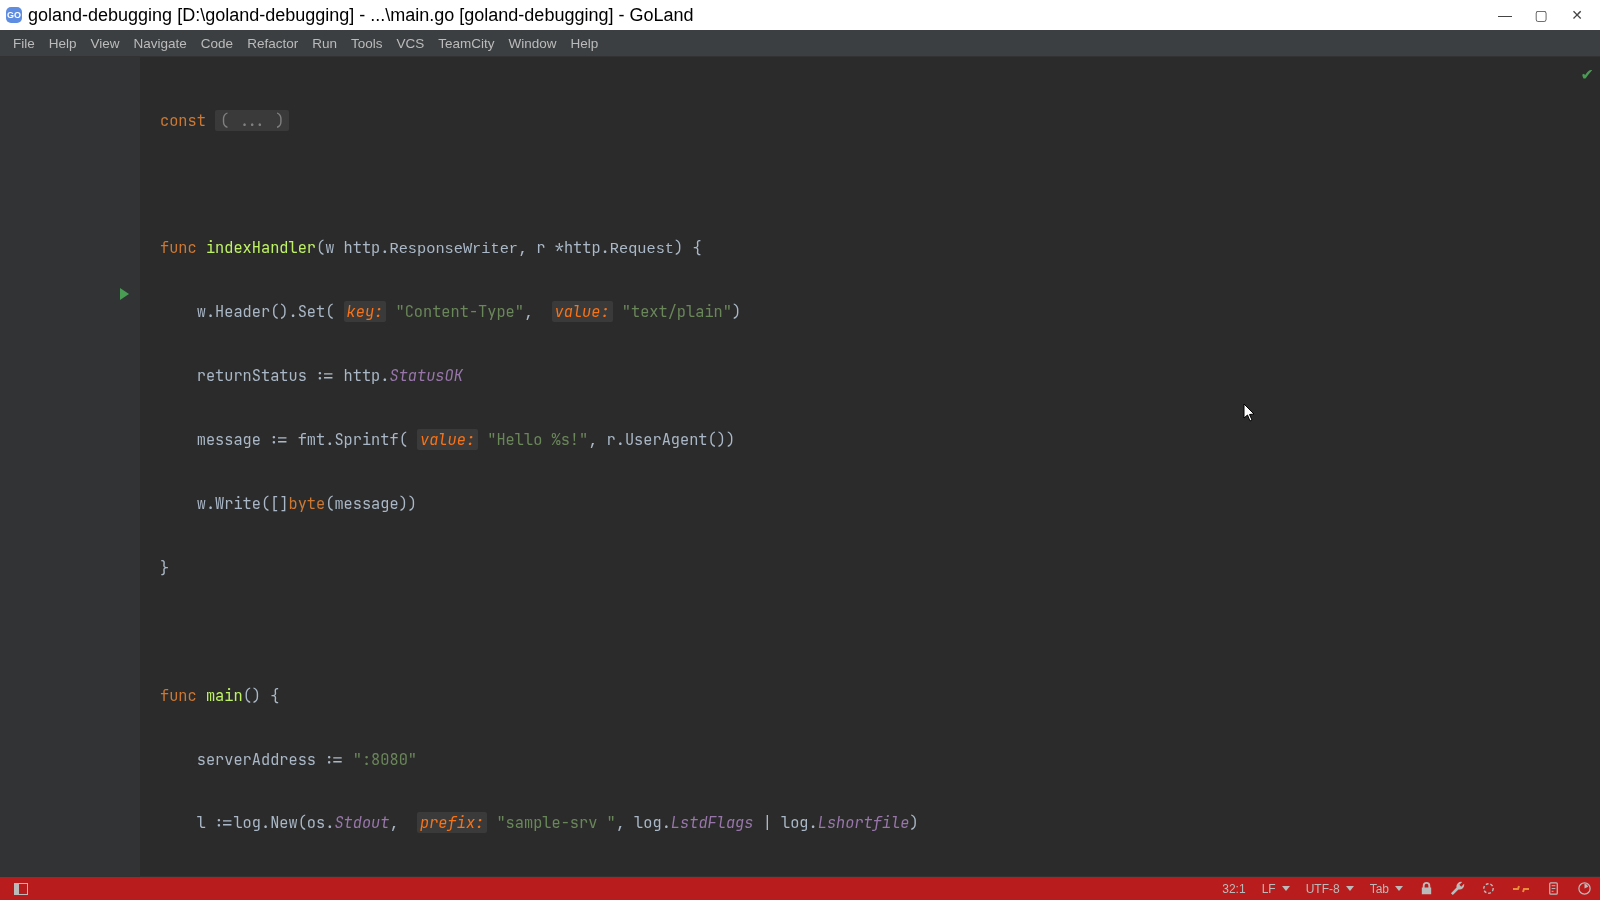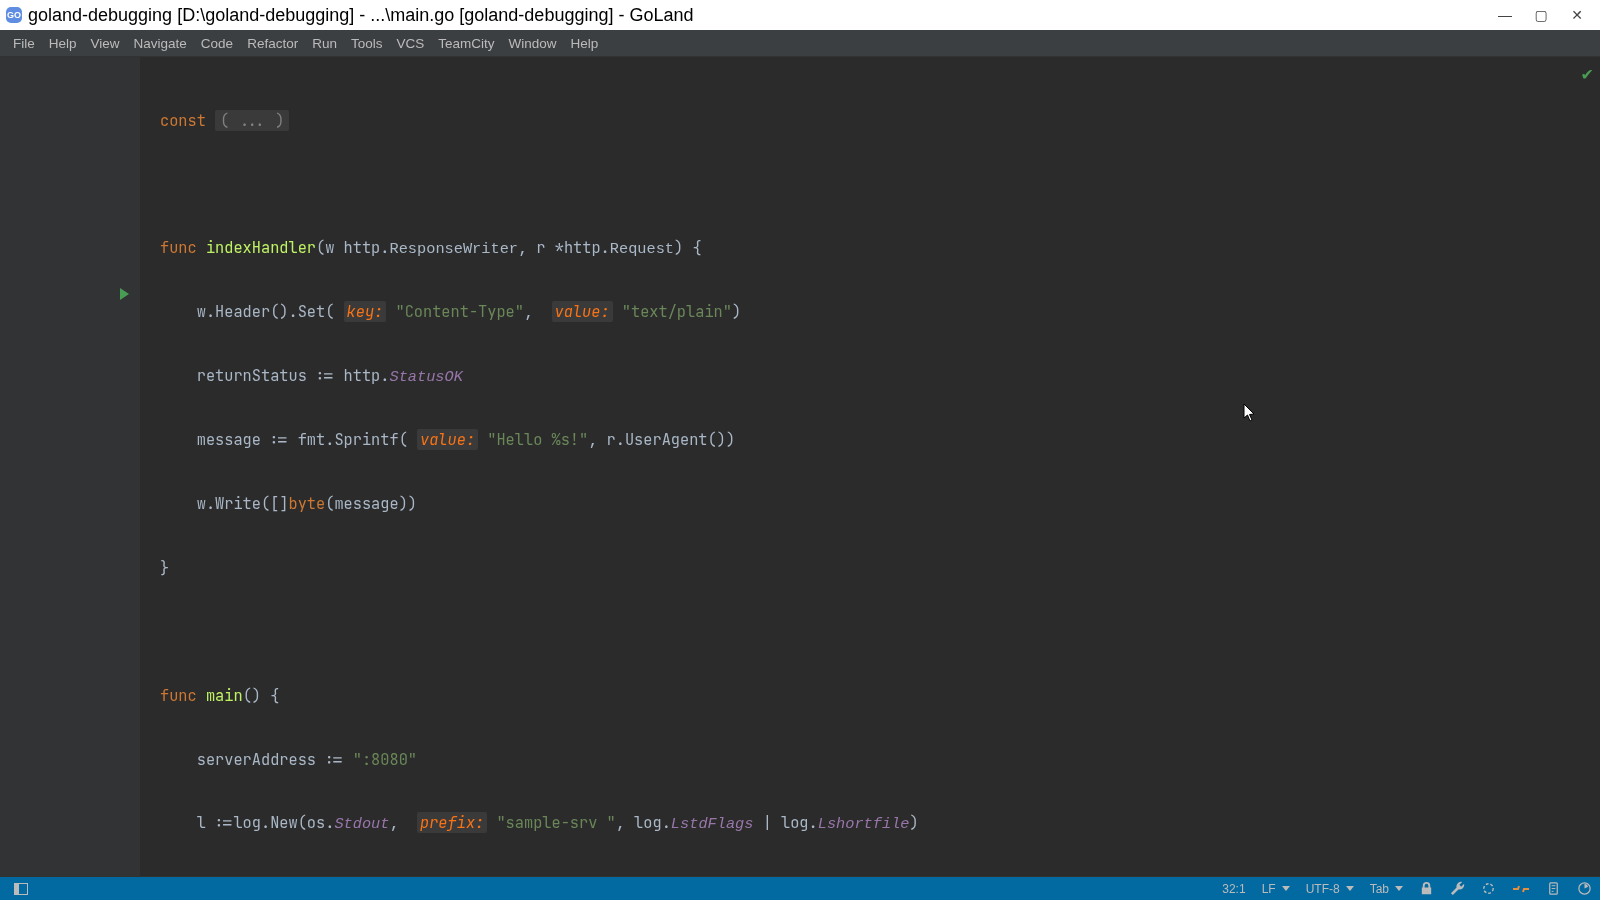--- a/index.html
+++ b/index.html
@@ -18,26 +18,26 @@
   .gutter { position:absolute; left:0; top:0; width:140px; height:100%; background:#313335; }
   .gutter .run-tri { position:absolute; left:120px; width:0; height:0; border-left:9px solid #499c54; border-top:6px solid transparent; border-bottom:6px solid transparent; }
   .check { position:absolute; right:6px; top:8px; color:#499c54; font-size:16px; }
   .code { position:absolute; left:160px; top:10px; right:10px; font-family:"JetBrains Mono","Consolas",monospace; font-size:15.3px; line-height:21.3px; white-space:pre; color:#a9b7c6; }
   .code .row { height:21.3px; position:relative; }
   .k{ color:#cc7832; }
   .fn{ color:#bef264; }
   .ty{ color:#a9b7c6;font-family:Liberation Mono, monospace; }
   .qt{ color:#6a8759; }
   .param{ color:#f97316; font-style:italic; background:#3a3a3a; padding:0 3px; border-radius:2px; }
-  .it{ color:#9876aa; font-style:italic;font-family:Liberation Mono, monospace; }
+  .it{ color:#9876aa; font-style:italic; }
   .fold{ color:#808080; background:#3a3a3a; padding:0 5px; border-radius:2px; }
   
   .mouse { position:absolute; pointer-events:none; width:14px; height:20px; }
   
-  .statusbar { height:24px; background:#0369a1; display:flex; align-items:center; font-size:12px; color:#bbb; border-top:1px solid #323232;text-align:right; }
+  .statusbar { height:24px; background:#b91c1c; display:flex; align-items:center; font-size:12px; color:#bbb; border-top:1px solid #323232;text-align:right; }
   .statusbar .left { display:flex; align-items:center; padding-left:6px; }
   .statusbar .spacer { flex:1; }
   .statusbar .cell { padding:0 8px; cursor:pointer; display:flex; align-items:center; gap:3px;}
   .statusbar .caret-dn::after { content:""; display:inline-block; border-left:4px solid transparent; border-right:4px solid transparent; border-top:5px solid #bbb; margin-left:3px;}
   .statusbar svg { display:block; }
   .toolwin-icon { width:14px; height:12px; border:1.5px solid #bbb; position:relative;}
   .toolwin-icon::before { content:""; position:absolute; left:0; top:0; bottom:0; width:4px; background:#bbb;}
 </style>
 </head>
 <body>

